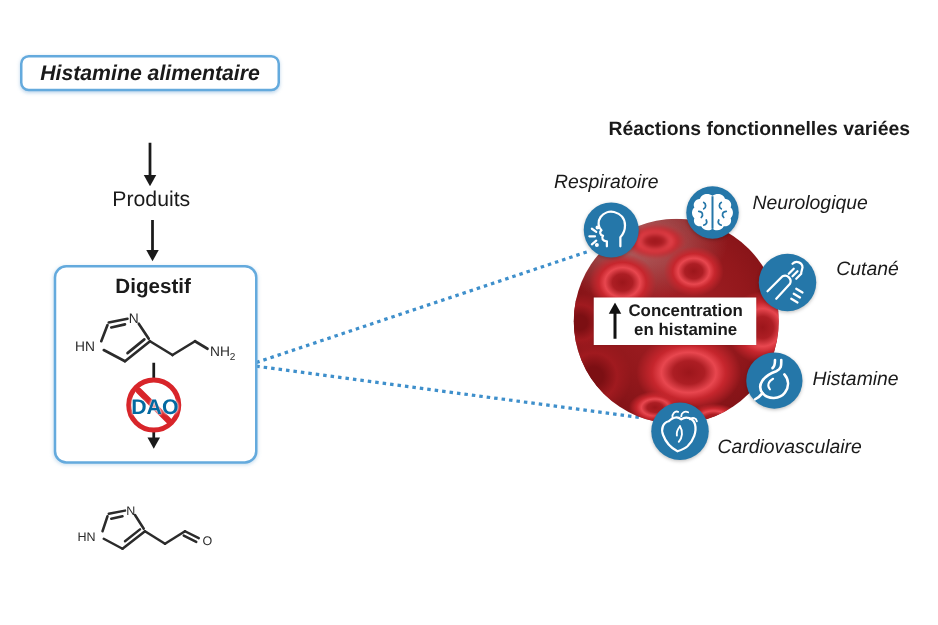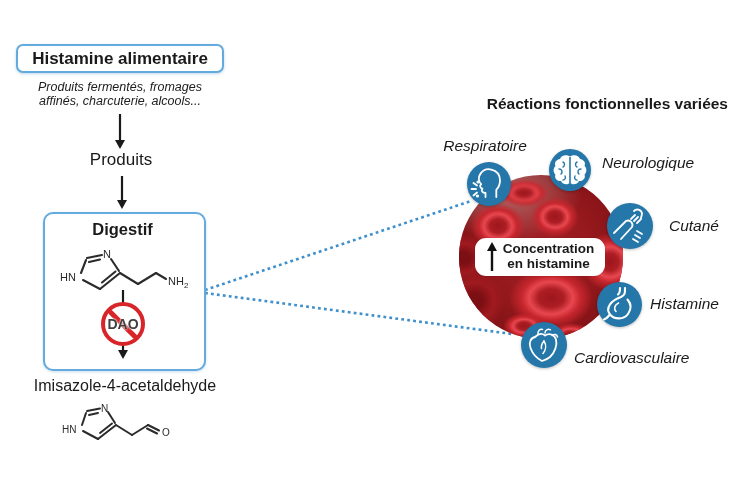--- a/index.html
+++ b/index.html
@@ -5,21 +5,21 @@
   html,body { margin:0; padding:0; background:#fff; }
   .canvas {
     position:relative; width:750px; height:500px; background:#ffffff;
     font-family:"Liberation Sans", sans-serif; color:#1a1a1a; overflow:hidden;
   }
   
   .source-box {
     position:absolute; left:16px; top:44px; width:204px; height:25px;
     border:2px solid #64aadd; border-radius:7px; background:#fff;
     display:flex; align-items:center; justify-content:center;
-    font-weight:bold; font-size:17px; box-shadow:0 1px 3px rgba(110,165,210,.45);
+    font-weight:bold; font-size:17px; box-shadow:0 1px 3px rgba(110,165,210,.45);font-style:italic;
   }
   .examples {
     position:absolute; left:22px; top:80px; width:196px; text-align:center;
     font-style:italic; font-size:12.5px; line-height:1.12; color:#202020;
   }
   .precursor {
     position:absolute; left:60px; top:150px; width:122px; text-align:center; font-size:17px;
   }
   .histamine-box {
     position:absolute; left:43px; top:212px; width:159px; height:155px;
@@ -37,21 +37,21 @@
     position:absolute; left:101px; top:302px; width:44px; height:44px;
     border:4px solid #d8252a; border-radius:50%; background:#fff; box-sizing:border-box;
     z-index:3;
   }
   .dao-slash {
     position:absolute; left:-1px; top:16px; width:38px; height:4.5px;
     background:#d8252a; transform:rotate(45deg); border-radius:2px;
   }
   .dao-text {
     position:absolute; left:0; top:10px; width:36px; text-align:center;
-    font-weight:bold; font-size:14px; color:#404040;
+    font-weight:bold; font-size:17px; color:#0369a1;
     text-shadow:0 0 2px #fff,0 0 2px #fff;
   }
   .product-label {
     position:absolute; left:18px; top:377px; width:214px; text-align:center; font-size:16px;
   }
   
   .right-title {
     position:absolute; left:418px; top:95px; width:310px; text-align:right;
     font-weight:bold; font-size:15.5px; z-index:2;
   }
@@ -64,21 +64,20 @@
       radial-gradient(circle at 50% 46%, #a32126 0%, #93181c 48%, #801216 78%, #6f0e11 100%);
   }
   .cell { position:absolute; border-radius:50%;
     background:radial-gradient(closest-side, #9c161b 0%, #ad1e24 30%, #e8474f 52%, #c6262d 70%, rgba(150,20,24,0) 100%); }
   .cell.dark {
     background:radial-gradient(closest-side, #7c0f13 25%, #a01a1f 62%, rgba(120,14,17,0) 100%); }
   .conc-box {
     position:absolute; left:475px; top:238px; width:130px; height:38px; background:#fff;
     display:flex; align-items:center; justify-content:center; gap:5px; z-index:4;
     box-shadow:0 0 0 1px rgba(0,0,0,.05);
-    border-radius:11px;
   }
   .conc-text { font-weight:bold; font-size:13.5px; line-height:1.08; text-align:center; }
   .icon-circle {
     position:absolute; border-radius:50%; background:#2577a9; z-index:3;
     display:flex; align-items:center; justify-content:center;
     box-shadow:0 1px 3px rgba(0,0,0,.25);
   }
   .reaction-label { position:absolute; font-style:italic; font-size:15.5px; z-index:2; }
   .lbl-center { text-align:center; }
 </style>
@@ -89,24 +88,20 @@
 
   <svg class="dotted-overlay" width="750" height="500">
     <line x1="205" y1="290" x2="471" y2="201" stroke="#3e8fcb" stroke-width="2.6" stroke-dasharray="2.8 3.2"></line>
     <line x1="205" y1="293" x2="512" y2="334" stroke="#3e8fcb" stroke-width="2.6" stroke-dasharray="2.8 3.2"></line>
   </svg>
 
   <div class="source-box">
     <span>Histamine alimentaire</span>
   </div>
 
-  <div class="examples">
-    <div>Produits fermentés, fromages</div>
-    <div>affinés, charcuterie, alcools...</div>
-  </div>
 
   <svg class="varrow" style="left:113px;top:114px" width="14" height="36">
     <line x1="7" y1="0" x2="7" y2="27" stroke="#1a1a1a" stroke-width="2.2"></line>
     <polygon points="2,26 12,26 7,35" fill="#1a1a1a"></polygon>
   </svg>
 
   <div class="precursor">Produits</div>
 
   <svg class="varrow" style="left:115px;top:176px" width="14" height="34">
     <line x1="7" y1="0" x2="7" y2="25" stroke="#1a1a1a" stroke-width="2.2"></line>
@@ -136,21 +131,20 @@
 
   <svg class="varrow" style="left:116px;top:290px" width="14" height="70">
     <line x1="7" y1="0" x2="7" y2="61" stroke="#1a1a1a" stroke-width="2.2"></line>
     <polygon points="2,60 12,60 7,69" fill="#1a1a1a"></polygon>
   </svg>
   <div class="dao-sign">
     <div class="dao-slash"></div>
     <div class="dao-text">DAO</div>
   </div>
 
-  <div class="product-label">Imisazole-4-acetaldehyde</div>
 
   <svg class="mol" style="left:58px;top:399px" width="120" height="50" viewBox="0 0 120 50">
     <g stroke="#2b2b2b" stroke-width="2" fill="none" stroke-linecap="round">
       <line x1="24" y1="26" x2="28" y2="14"></line>
       <line x1="29" y1="12" x2="42" y2="9.5"></line>
       <line x1="31" y1="16" x2="40" y2="14"></line>
       <line x1="50" y1="13" x2="57" y2="24"></line>
       <line x1="58" y1="26" x2="40" y2="40"></line>
       <line x1="54" y1="24.5" x2="42" y2="34"></line>
       <line x1="40" y1="40" x2="25" y2="32"></line>
@@ -232,17 +226,17 @@
       <path d="M17 12 C16.5 9 19 6.5 21.5 7.5" stroke-width="1.5"></path>
       <path d="M24 11 C24 8 27 6.5 29.5 7.8" stroke-width="1.5"></path>
       <path d="M31 13.5 C33 11.5 36 12.5 36.5 15" stroke-width="1.5"></path>
       <path d="M23 19 C25.5 23 25 28 22 31.5" stroke-width="1.5"></path>
       <path d="M23 19 C21 21.5 20 24 20.5 26.5" stroke-width="1.5"></path>
     </svg>
   </div>
 
   <div class="reaction-label" style="left:602px;top:154px;width:120px">Neurologique</div>
   <div class="reaction-label lbl-center" style="left:428px;top:137px;width:114px">Respiratoire</div>
-  <div class="reaction-label" style="left:669px;top:217px;width:60px">Cutané</div>
+  <div class="reaction-label" style="left:669px;top:207px;width:60px">Cutané</div>
   <div class="reaction-label" style="left:650px;top:295px;width:70px">Histamine</div>
   <div class="reaction-label" style="left:574px;top:349px;width:145px">Cardiovasculaire</div>
 
 </div>
 
 </body></html>

